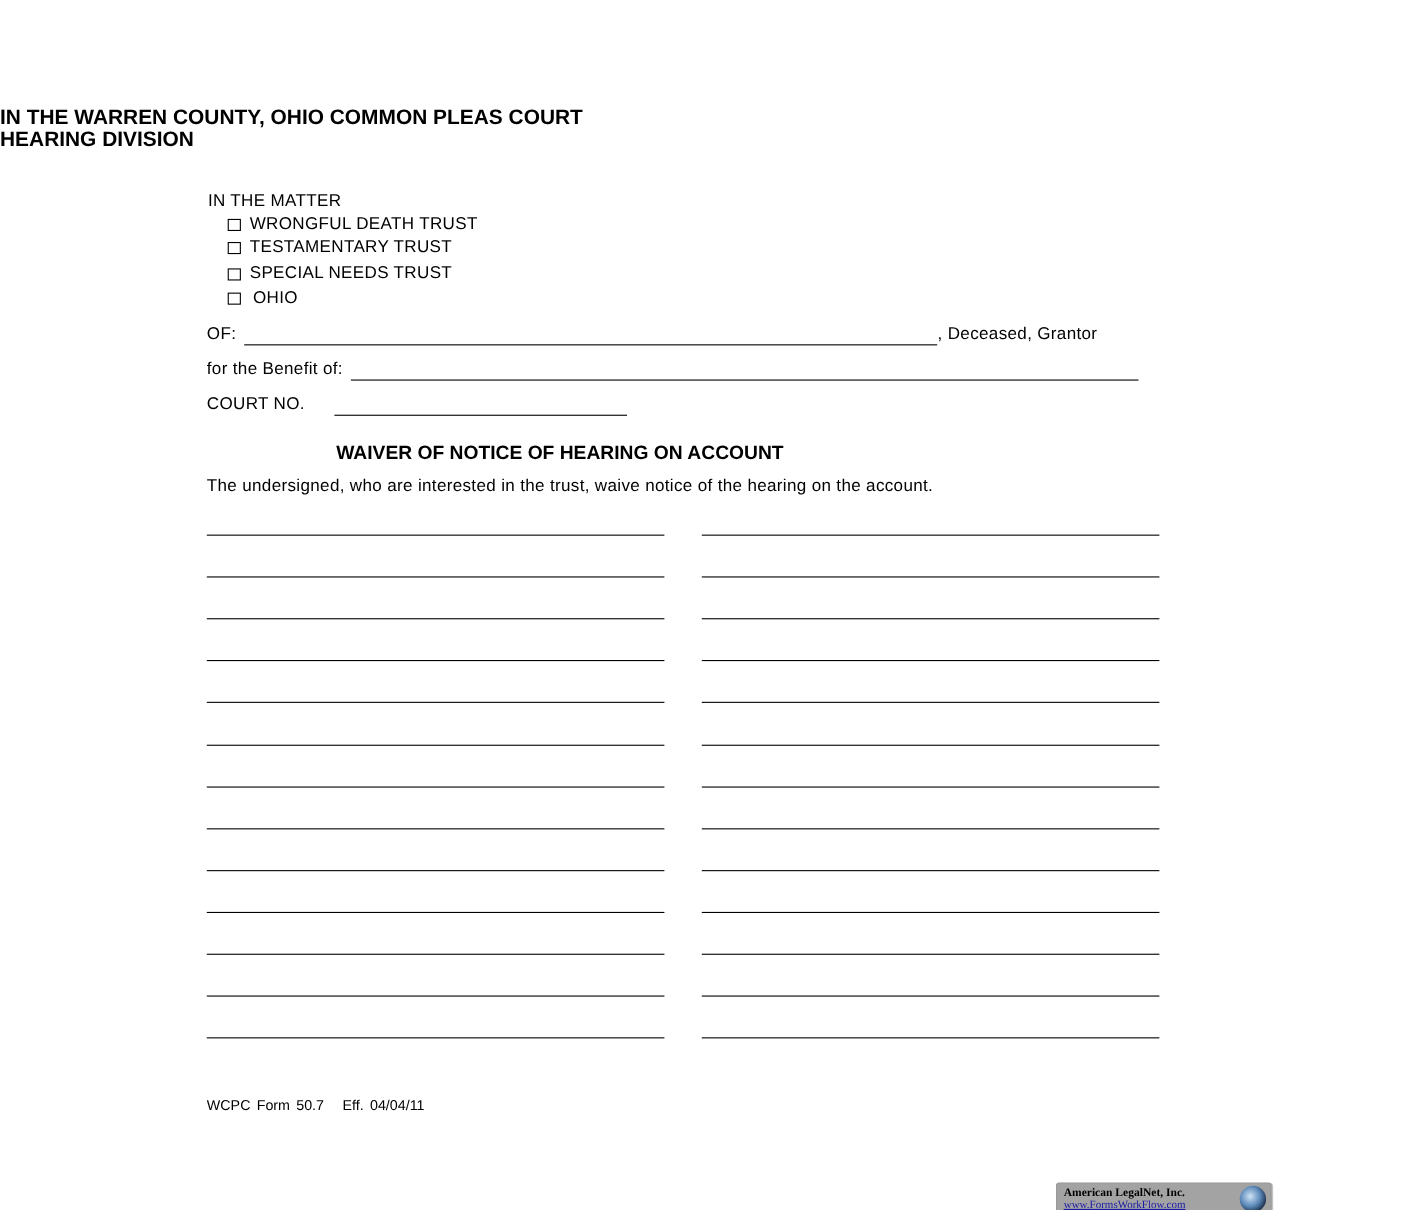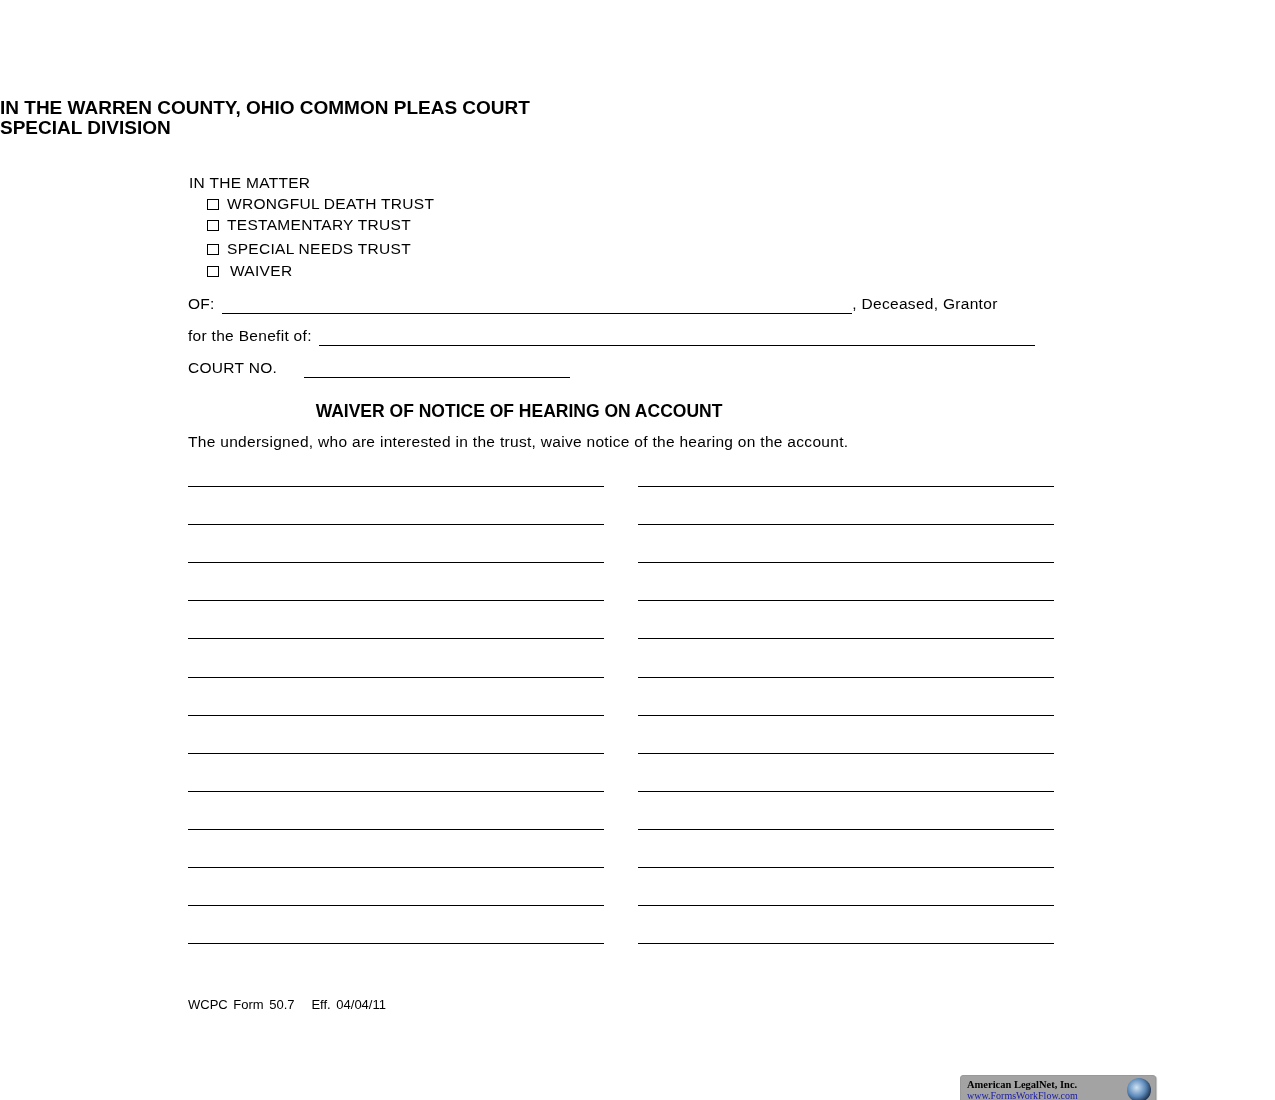--- a/index.html
+++ b/index.html
@@ -7,55 +7,55 @@
            font-family: "Liberation Sans", "DejaVu Sans", sans-serif; color: #000; }
     .abs { position: absolute; white-space: nowrap; }
     .title { font-weight: bold; font-size: 19px; width: 1275px; left: 0; }
     .t1 { top: 97px; }
     .t2 { top: 117px; }
     .txt { font-size: 15.5px; letter-spacing: 0.3px; }
     .matter { left: 189px; top: 174px; }
     .opt { left: 207px; font-size: 15.5px; letter-spacing: 0.3px; display: flex; align-items: center; }
     .box { display: inline-block; width: 10px; height: 9px; border: 1px solid #000; margin-right: 8px; }
     .line { display: inline-block; border-bottom: 1.5px solid #000; vertical-align: baseline; }
-    .heading { font-weight: bold; font-size: 17.5px; left: 0; width: 1018px; text-align: center; top: 401px; margin-left: 10px; }
+    .heading { font-weight: bold; font-size: 17.5px; left: 0; width: 1018px; text-align: center; top: 401px; }
     .sig { position: absolute; height: 0; border-top: 1.6px solid #000; width: 416px; }
     .footer { left: 188px; top: 997px; font-size: 13px; word-spacing: 2px; }
     .logo { position: absolute; left: 960px; top: 1062px; width: 194px; height: 28px;
             border: 1px solid #999; border-radius: 3px; background: #a3a3a3; box-shadow: 1px 1px 1px #bbb; margin-top: 13px; }
     .logo .name { position: absolute; left: 6px; top: 3px; font-family: "Liberation Serif", serif;
                   font-weight: bold; font-size: 10.5px; }
     .logo .url { position: absolute; left: 6px; top: 14px; font-family: "Liberation Serif", serif;
                  font-size: 10px; color: #1a1aa6; text-decoration: underline; text-align: center; }
     .logo .globe { position: absolute; right: 4px; top: 2px; width: 24px; height: 24px; border-radius: 50%;
                    background: radial-gradient(circle at 40% 40%, #cfe3f5 0%, #5b88b8 45%, #1c2f4a 75%, #0b1320 100%); }
   </style>
 </head>
 <body>
 
 <div class="abs title t1">IN THE WARREN COUNTY, OHIO COMMON PLEAS COURT</div>
-<div class="abs title t2">SPECIAL DIVISION</div>
+<div class="abs title t2">HEARING DIVISION</div>
 
 <div class="abs txt matter">IN THE MATTER</div>
 
 <div class="abs opt" style="top:195px;">
   <span class="box"></span>
   <span>WRONGFUL DEATH TRUST</span>
 </div>
 <div class="abs opt" style="top:216px;">
   <span class="box"></span>
   <span>TESTAMENTARY TRUST</span>
 </div>
 <div class="abs opt" style="top:240px;">
   <span class="box"></span>
   <span>SPECIAL NEEDS TRUST</span>
 </div>
 <div class="abs opt" style="top:262px;">
   <span class="box" style="margin-right:11px;"></span>
-  <span>WAIVER</span>
+  <span>OHIO</span>
 </div>
 
 <div class="abs txt" style="left:188px; top:295px;">
   <span>OF:</span>
   <span class="line" style="width:630px; margin-left:3px;">&nbsp;</span><span>, Deceased, Grantor</span>
 </div>
 
 <div class="abs txt" style="left:188px; top:327px;">
   <span>for the Benefit of:</span>
   <span class="line" style="width:716px; margin-left:3px;">&nbsp;</span>

